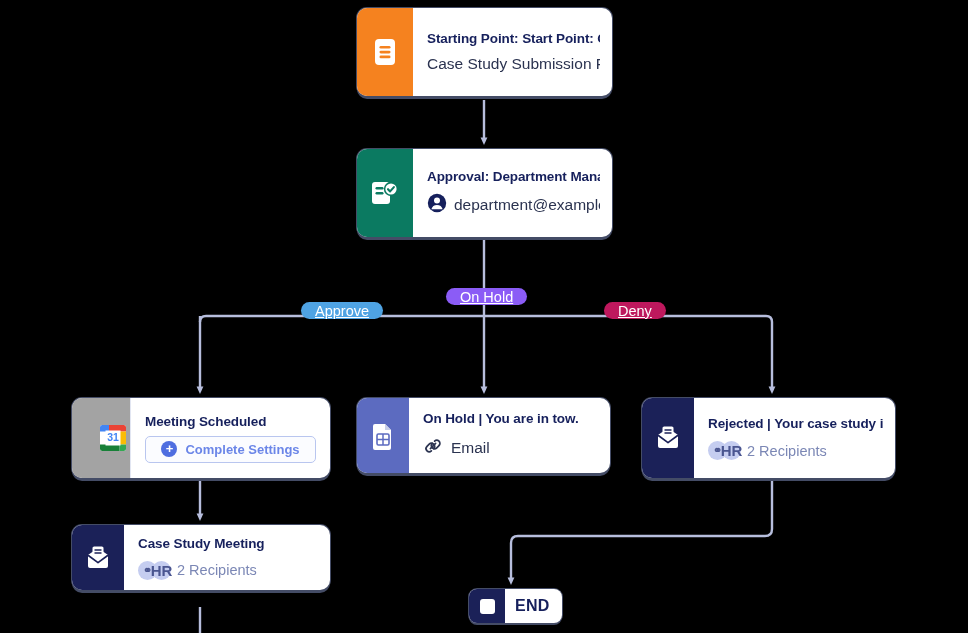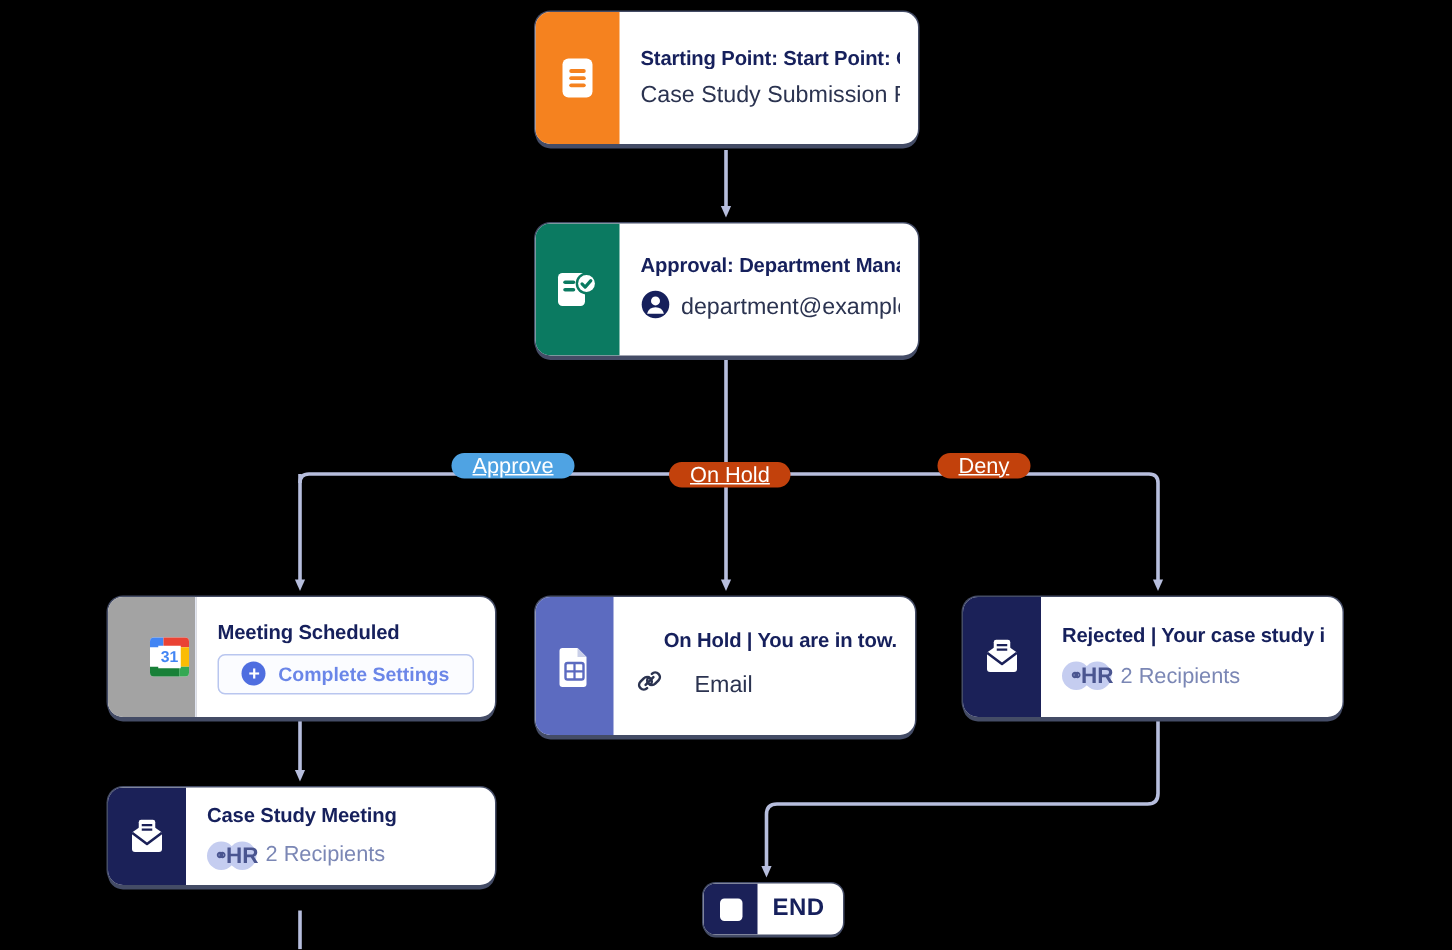--- a/index.html
+++ b/index.html
@@ -77,21 +77,21 @@
   #node-approval .node-icon { width: 56px; background: #0B7A61; }
   #node-start .node-title, #node-approval .node-title { margin-bottom: 9px; }
   #node-start .node-sub, #node-approval .node-sub { font-size: 15.5px; }
 
   
   #node-meeting {
     left: 72px; top: 398px; width: 258px; height: 80px;
   }
   #node-meeting .node-icon { width: 58px; background: #a3a3a3; border-right: 1px solid #e2e6f2; justify-content: flex-end; }
   #node-onhold {
-    left: 357px; top: 398px; width: 253px; height: 92px; text-align: right;
+    left: 357px; top: 398px; width: 253px; height: 75px;
   }
   #node-onhold .node-icon { width: 52px; background: #5C6BC0; }
   #node-rejected {
     left: 642px; top: 398px; width: 253px; height: 80px;
   }
   #node-rejected .node-icon { width: 52px; background: #1B2158; }
   #node-casestudy {
     left: 72px; top: 525px; width: 258px; height: 65px;
   }
   #node-casestudy .node-icon { width: 52px; background: #1B2158; }
@@ -143,39 +143,39 @@
     background: #c5cdf0;
     color: #4a5590;
     font-size: 15px;
     font-weight: bold;
     display: flex;
     align-items: center;
     justify-content: center;
   }
   .avatar.link-av { margin-right: -5px; font-size: 11px; }
 
-  .email-row { display:flex; align-items:center; gap:20px; color:#2b3350; font-size:15.5px; }
+  .email-row { display:flex; align-items:center; gap:8px; color:#2b3350; font-size:15.5px; }
 
   
   .pill {
     position: absolute;
     height: 17px;
     border-radius: 14px;
     display: flex;
     align-items: center;
     justify-content: center;
     color: #ffffff;
     font-size: 14.5px;
     padding: 0 14px;
     white-space: nowrap;
     text-decoration: underline;
   }
   #pill-approve { left: 301px; top: 302px; background: #4FA3E3; }
-  #pill-onhold  { left: 446px; top: 308px; background: #c2410c; }
-  #pill-deny    { left: 625px; top: 302px; background: #c2410c; }
+  #pill-onhold  { left: 446px; top: 288px; background: #8b5cf6; }
+  #pill-deny    { left: 604px; top: 302px; background: #be185d; }
 
   
   #node-end {
     position: absolute;
     left: 469px; top: 589px;
     height: 34px;
     display: flex;
     align-items: stretch;
     border-radius: 8px;
     overflow: hidden;

